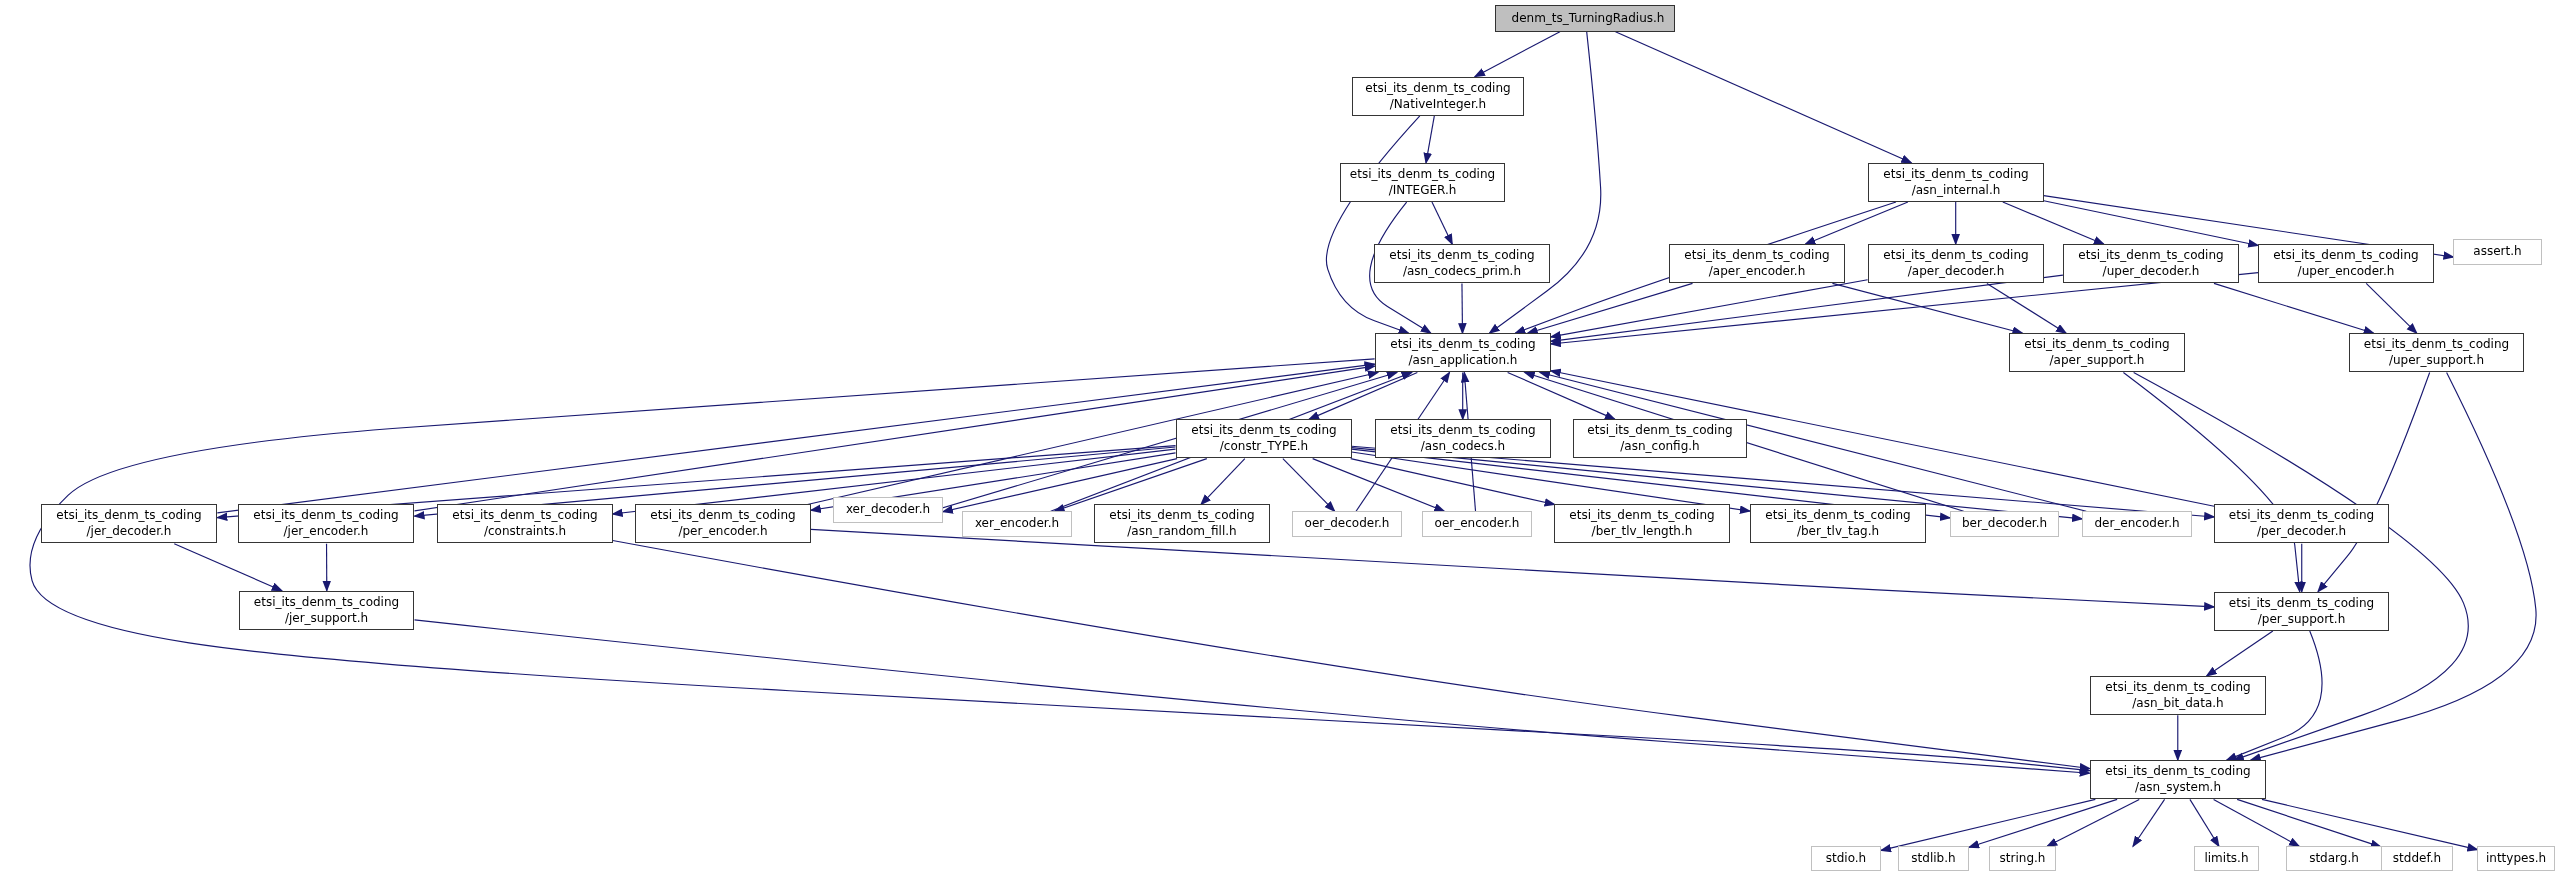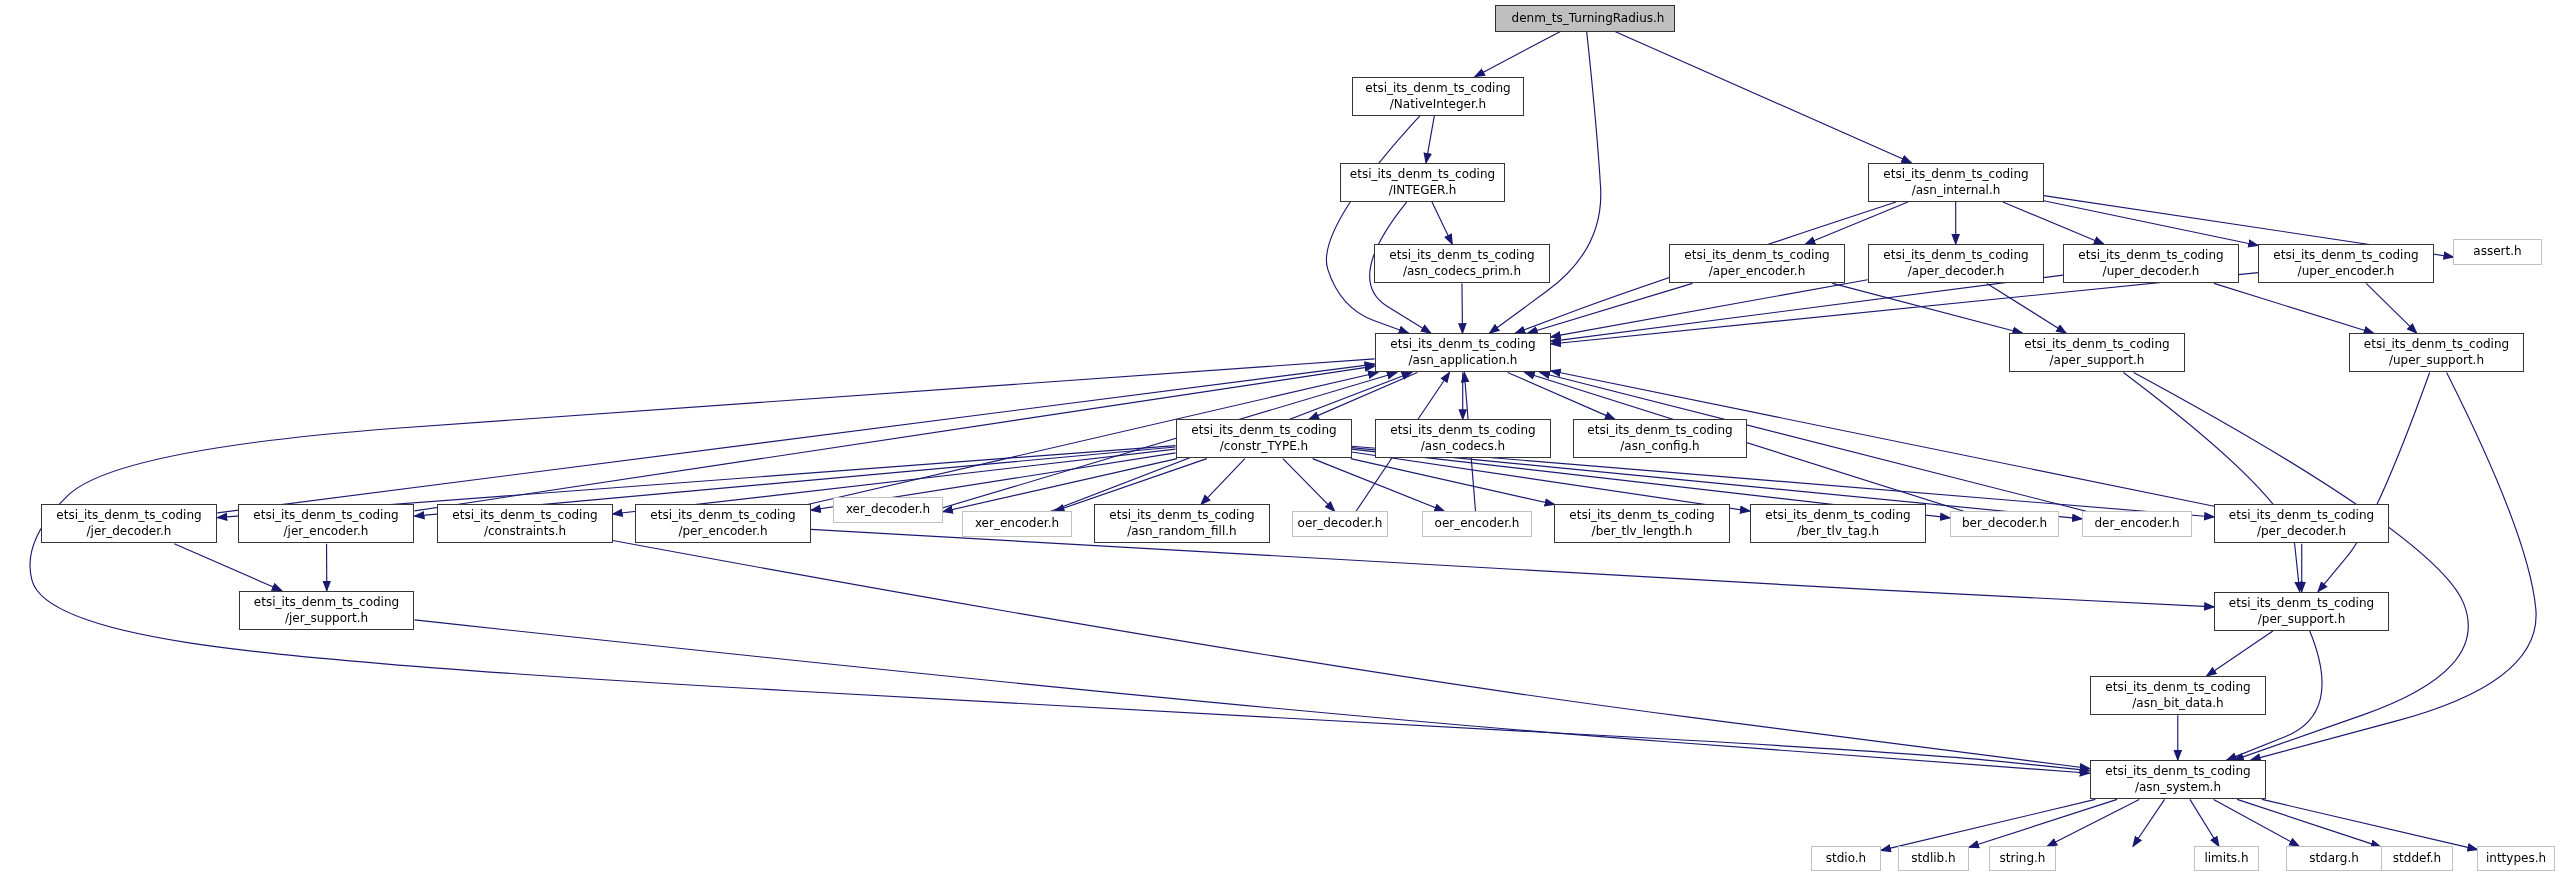--- a/index.html
+++ b/index.html
@@ -180,21 +180,21 @@
       <div class="node leaf" style="left: 833px; top: 497px; width: 110px; height: 26px;">
         <span>xer_decoder.h</span>
       </div>
       <div class="node leaf" style="left: 962px; top: 511px; width: 110px; height: 26px;">
         <span>xer_encoder.h</span>
       </div>
       <div class="node" style="left: 1094px; top: 504px; width: 176px; height: 39px;">
         <span>etsi_its_denm_ts_coding</span>
         <span>/asn_random_fill.h</span>
       </div>
-      <div class="node leaf" style="left: 1292px; top: 511px; width: 96px; height: 26px; align-items: center;">
+      <div class="node leaf" style="left: 1292px; top: 511px; width: 110px; height: 26px; align-items: center;">
         <span>oer_decoder.h</span>
       </div>
       <div class="node leaf" style="left: 1422px; top: 511px; width: 110px; height: 26px;">
         <span>oer_encoder.h</span>
       </div>
       <div class="node" style="left: 1554px; top: 504px; width: 176px; height: 39px;">
         <span>etsi_its_denm_ts_coding</span>
         <span>/ber_tlv_length.h</span>
       </div>
       <div class="node" style="left: 1750px; top: 504px; width: 176px; height: 39px;">

